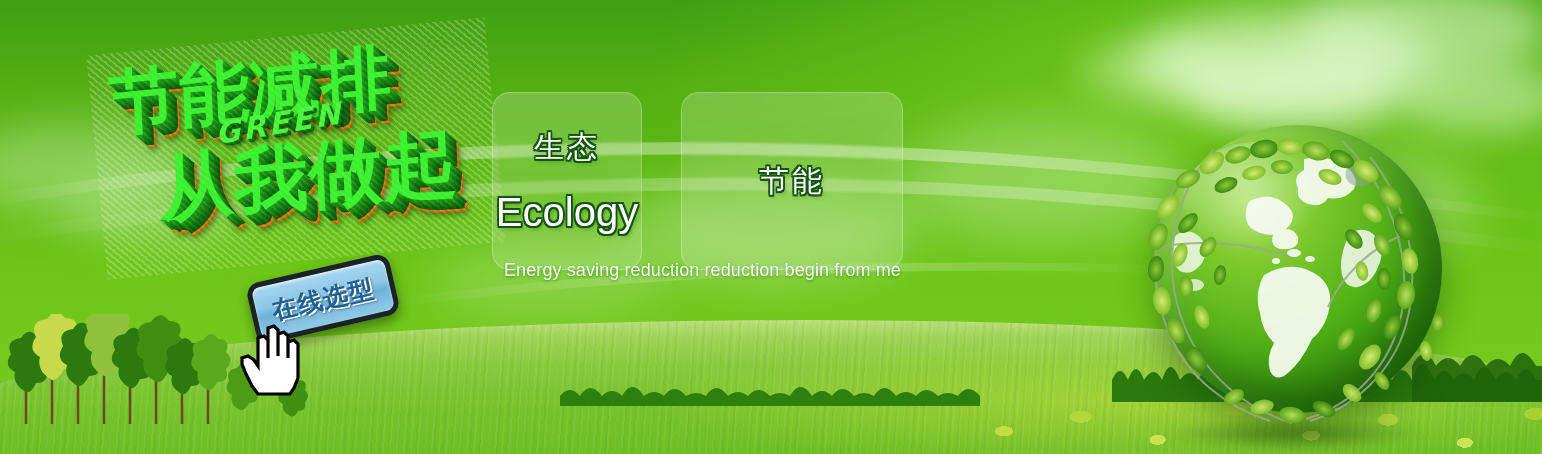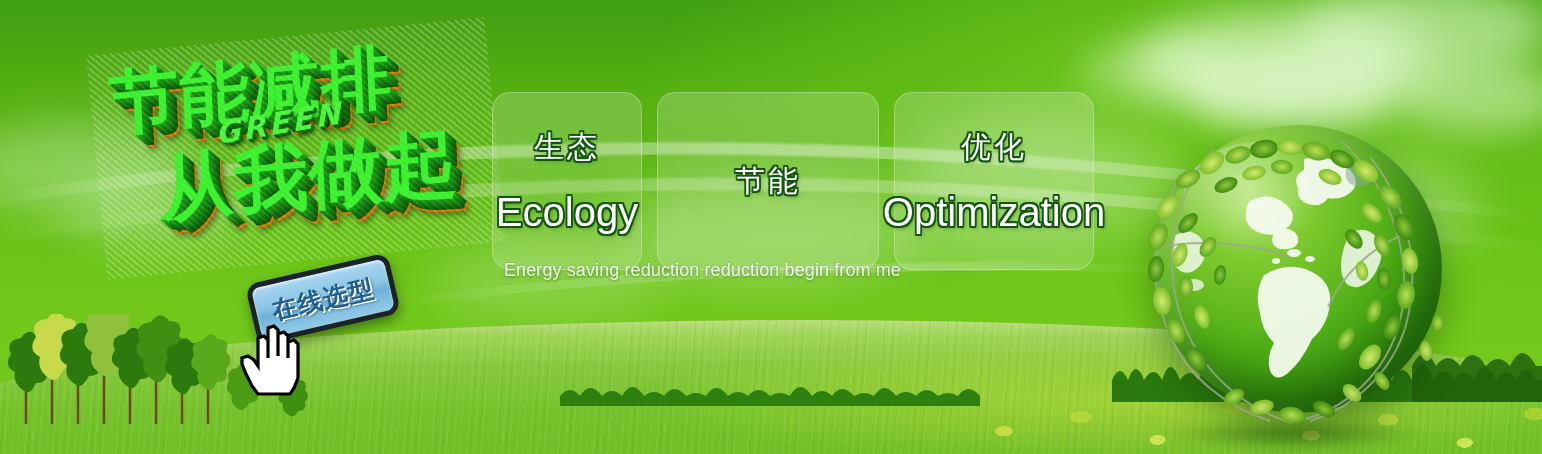--- a/index.html
+++ b/index.html
@@ -111,21 +111,21 @@
   .cards{position:absolute;left:492px;top:92px;display:flex;gap:15px;}
   .card{
     width:150px;height:178px;
     border-radius:18px;
     background:linear-gradient(180deg, rgba(255,255,255,.20) 0%, rgba(255,255,255,.13) 55%, rgba(255,255,255,.17) 100%);
     border:1px solid rgba(255,255,255,.26);
     display:flex;flex-direction:column;align-items:center;justify-content:center;
     gap:22px;
     backdrop-filter:blur(1px);
   }
-  .card.wide{width:222px;}
+  .card.wide{width:222px;margin-left:24px;}
   .card.wide2{width:200px;}
   .card-cn{
     font-size:30px;color:#ffffff;letter-spacing:3px;
     font-family:"DejaVu Sans","Liberation Sans",sans-serif;
     text-shadow:
       -1.6px -1.6px 0 #14560f, 1.6px -1.6px 0 #14560f,
       -1.6px  1.6px 0 #14560f, 1.6px  1.6px 0 #14560f,
        0 -1.8px 0 #14560f, 0 1.8px 0 #14560f,
       -1.8px 0 0 #14560f, 1.8px 0 0 #14560f,
        2px 3px 4px rgba(20,70,10,.4);
@@ -279,24 +279,20 @@
   </div>
 
   <div class="cards">
     <div class="card">
       <div class="card-cn">生态</div>
       <div class="card-en">Ecology</div>
     </div>
     <div class="card wide">
       <div class="card-cn">节能</div>
     </div>
-    <div class="card wide2">
-      <div class="card-cn">优化</div>
-      <div class="card-en">Optimization</div>
-    </div>
   </div>
 
   <div class="tagline">Energy saving reduction reduction begin from me</div>
 
   <div class="cta-wrap">
     <div class="cta">
       <span class="cta-label">在线选型</span>
     </div>
   </div>
 

